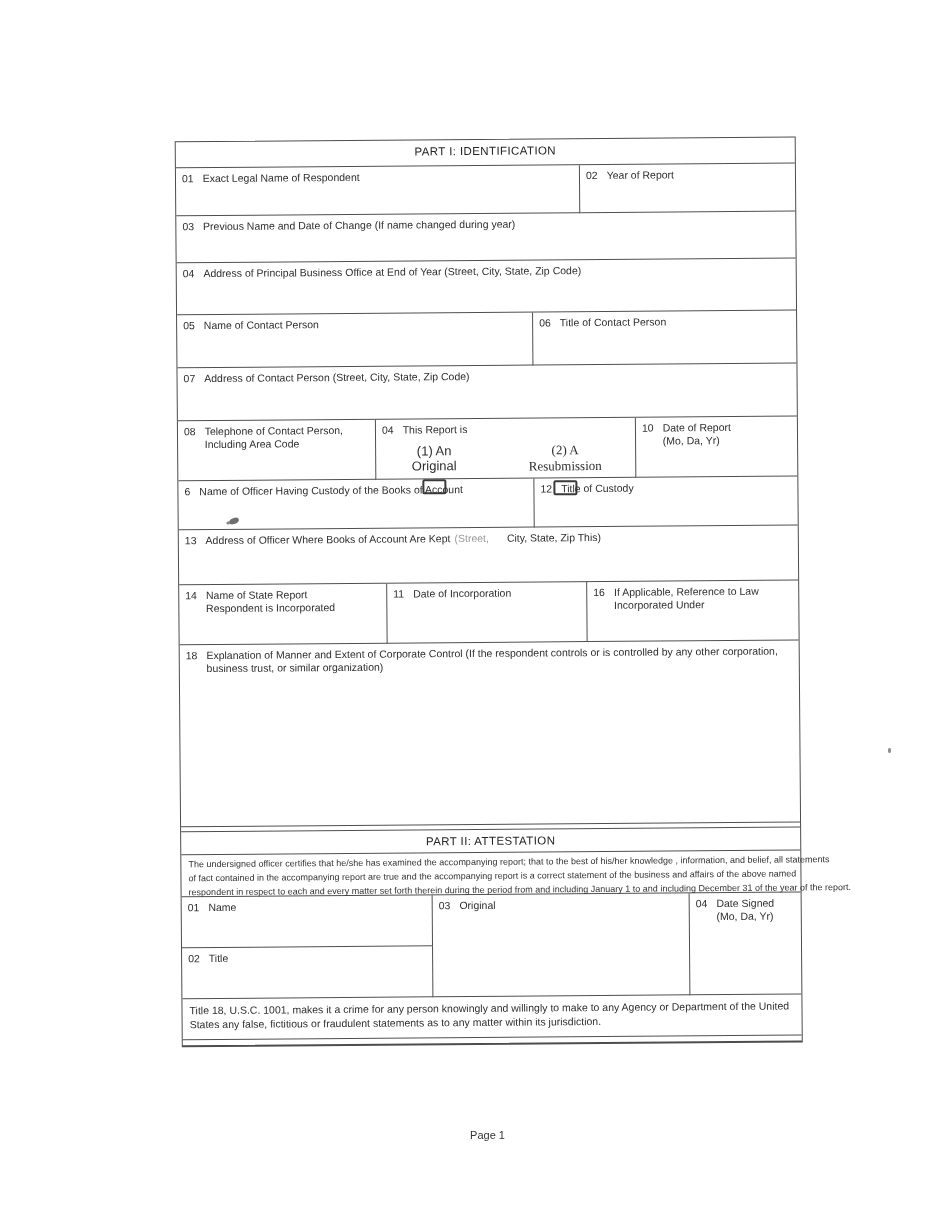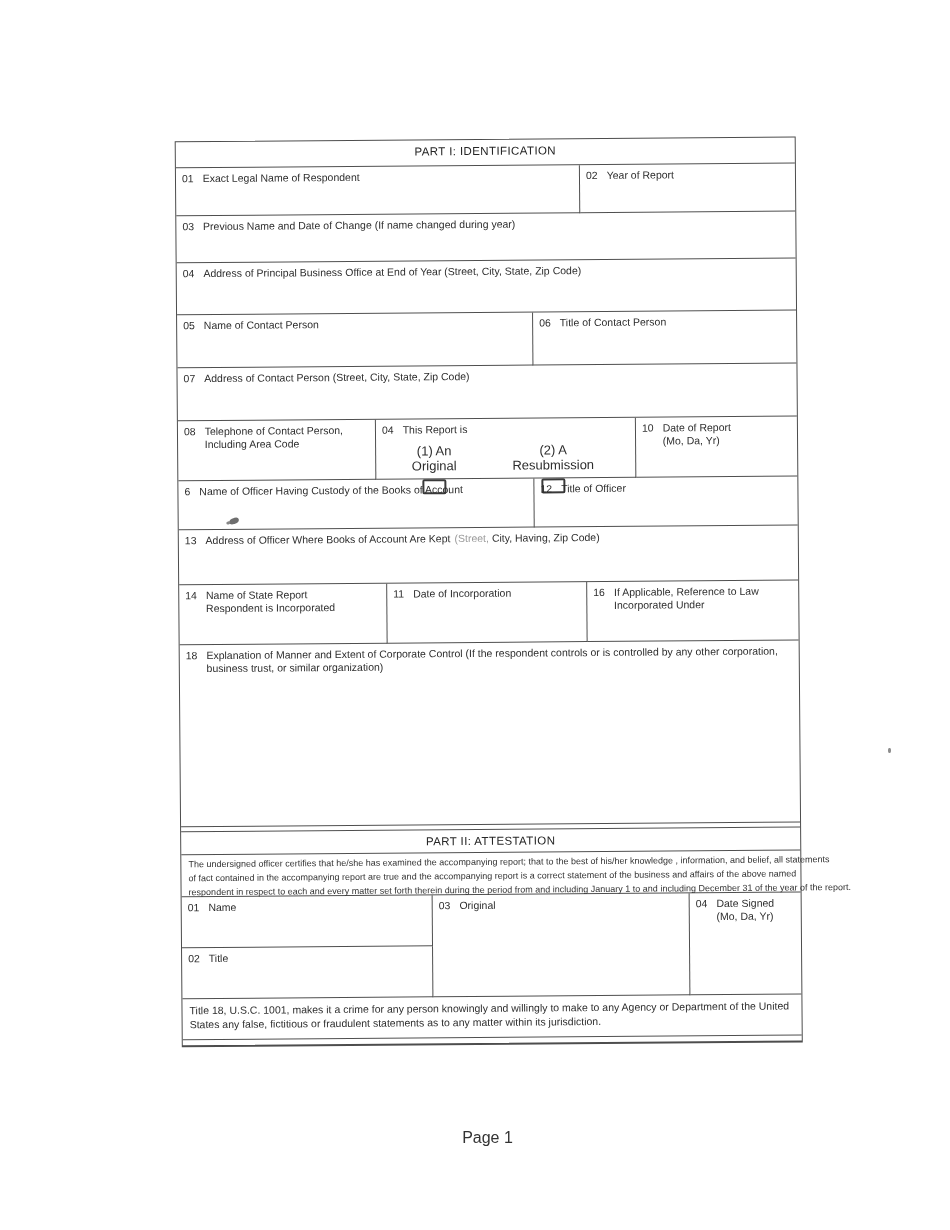--- a/index.html
+++ b/index.html
@@ -22,35 +22,35 @@
   .br{border-right-width:1px}
   .bt{border-top-width:1px}
   .lab{display:flex;align-items:flex-start;padding:4px 4px 0 6px;font-size:10.5px;line-height:13px;color:#2d2d2d;}
   .num{flex:0 0 auto;margin-right:9px;}
   .txt{flex:1 1 auto;}
   .l2{display:block;}
   .part-title{
     text-align:center;font-size:11.5px;letter-spacing:0.4px;
     padding-top:5px;color:#262626;
   }
-  .faded{color:#9a9a9a;margin:0 3px 0 4px;}
+  .faded{color:#9a9a9a;margin:0 18px 0 4px;}
   
   .opt{position:absolute;top:24px;text-align:center;font-size:13px;}
   .opt1{left:18px;width:80px;}
-  .opt2{left:128px;width:98px;}
+  .opt2{left:140px;width:98px;font-family:Liberation Serif, serif;}
   .cb{width:20px;height:11px;border:2px solid #3a3a3a;border-radius:2px;margin:6px auto 0;background:#fff;}
   
   .para{padding:3px 7px 0 7px;font-size:9px;line-height:13.8px;color:#333;}
   .para div{white-space:nowrap;}
   
   .legal{padding:4px 7px 0 7px;font-size:10.5px;line-height:14px;color:#2d2d2d;}
   
   .page-footer{
     position:absolute;left:450px;top:1129px;width:75px;
-    text-align:center;font-size:16px;color:#333;
+    text-align:center;font-size:11px;color:#333;
   }
   
   .smudge{
     position:absolute;left:229px;top:518px;width:10px;height:6px;
     background:#4a4a4a;border-radius:60% 40% 55% 45%;
     transform:rotate(-14deg);opacity:.8;
   }
   .smudge:after{
     content:"";position:absolute;left:-3px;top:2px;width:4px;height:3px;
     background:#6a6a6a;border-radius:50%;
@@ -175,29 +175,29 @@
 
   <div class="cell bb br c-f11">
     <div class="lab">
       <span class="num">6</span>
       <span class="txt"><span>Name of Officer Having Custody of the Books of Account</span></span>
     </div>
   </div>
   <div class="cell bb c-f12">
     <div class="lab">
       <span class="num">12</span>
-      <span class="txt"><span>Title of Officer</span></span>
+      <span class="txt"><span>Title of Custody</span></span>
     </div>
   </div>
 
   <div class="cell bb c-f13">
     <div class="lab">
       <span class="num">13</span>
       <span class="txt">
-        <span>Address of Officer Where Books of Account Are Kept</span><span class="faded">(Street,</span><span>City, Having, Zip Code)</span>
+        <span>Address of Officer Where Books of Account Are Kept</span><span class="faded">(Street,</span><span>City, State, Zip This)</span>
       </span>
     </div>
   </div>
 
   <div class="cell bb br c-f14">
     <div class="lab">
       <span class="num">14</span>
       <span class="txt">
         <span>Name of State Report</span>
         <span class="l2">Respondent is Incorporated</span>

